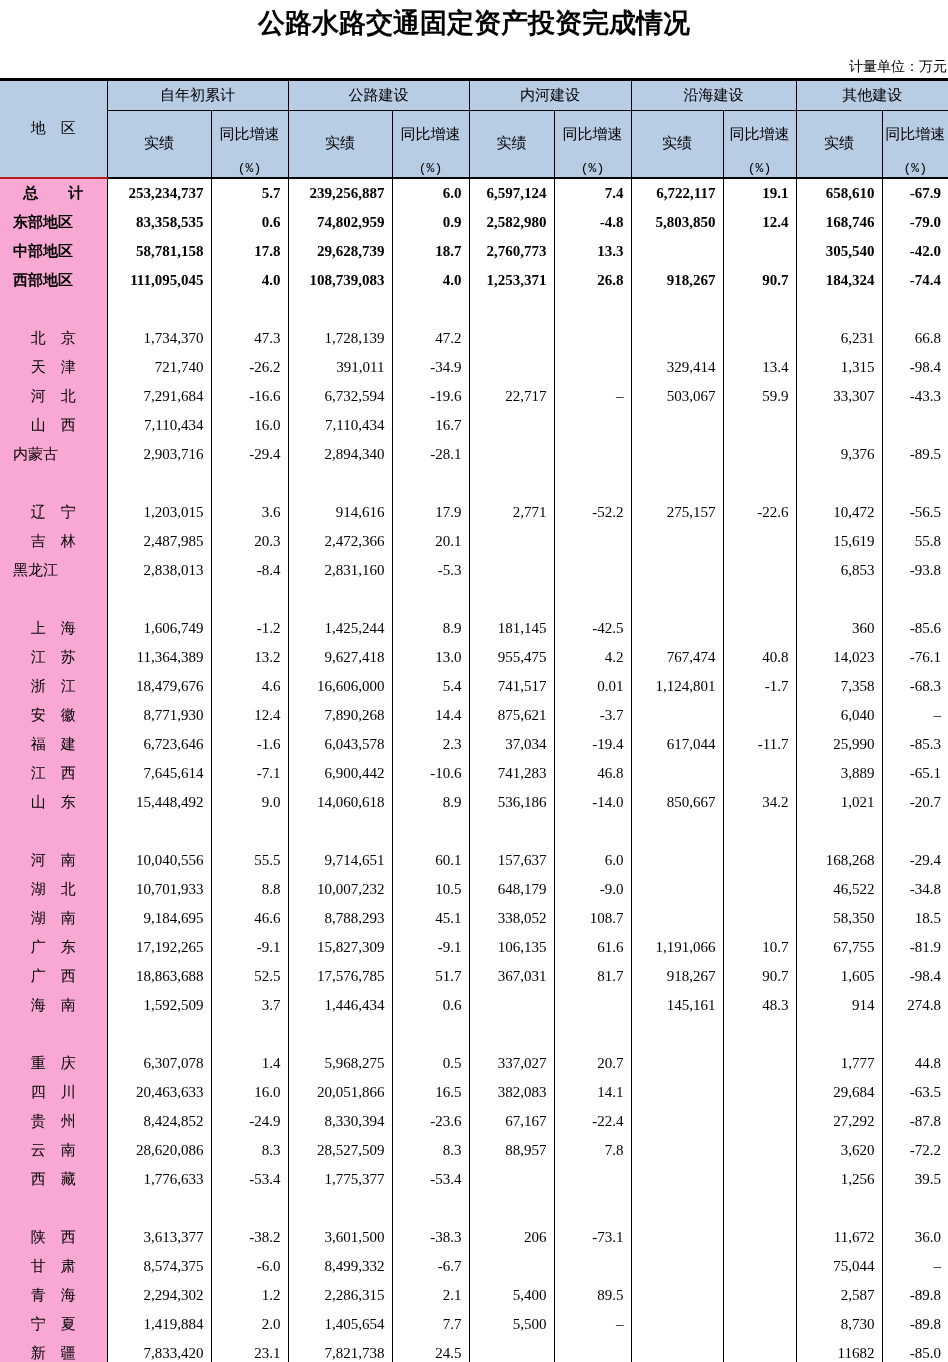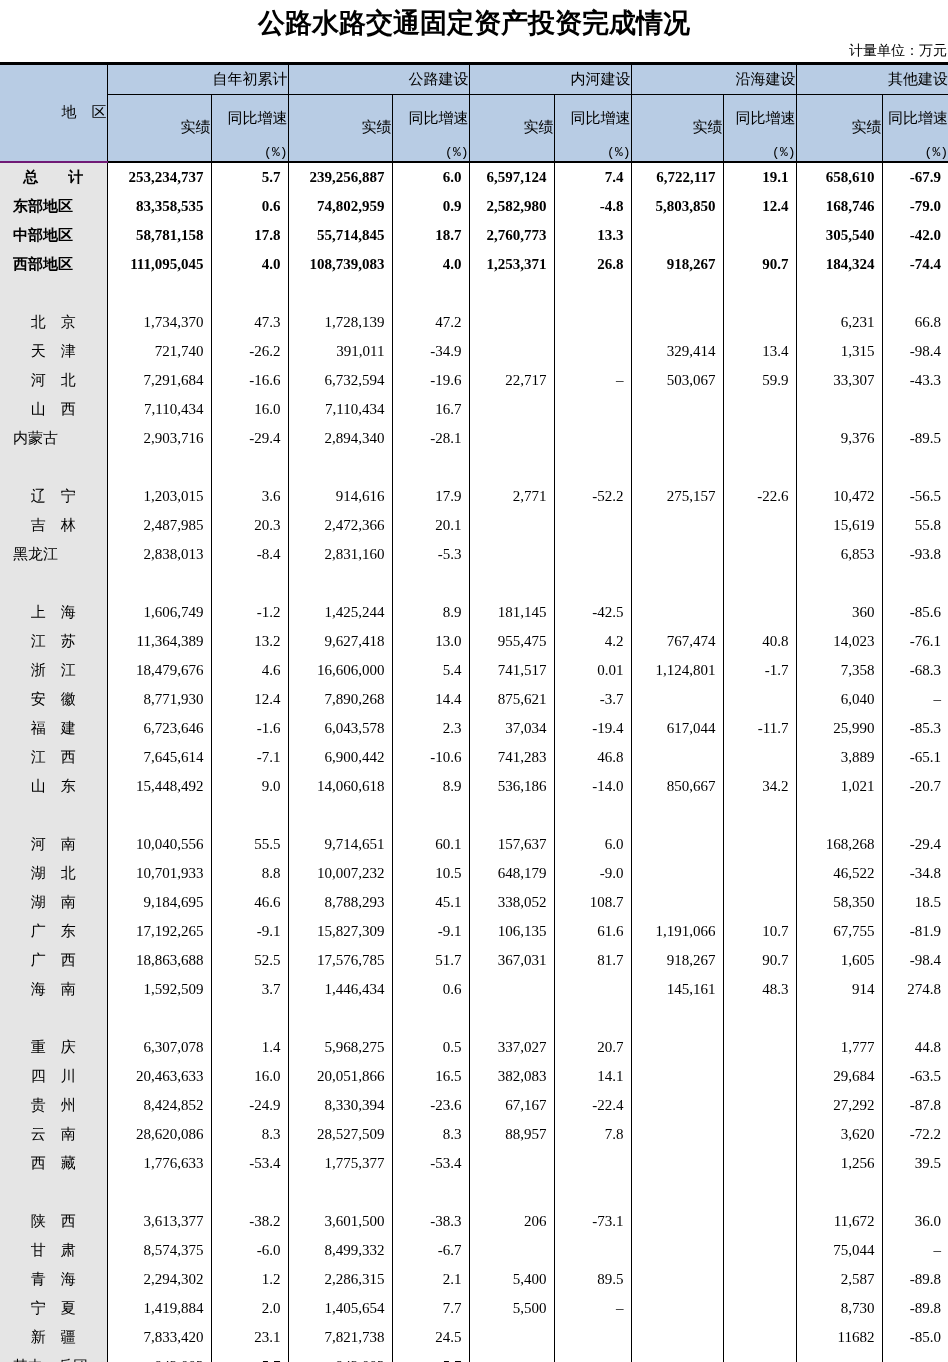--- a/index.html
+++ b/index.html
@@ -7,42 +7,42 @@
     width:948px; height:1362px; margin:0 auto; background:#ffffff;
     font-family:"Liberation Serif","DejaVu Serif",serif; color:#000;
     box-sizing:border-box; overflow:hidden;
   }
   .title {
     margin:0; padding-top:5px; height:37px;
     text-align:center; font-size:27px; font-weight:bold;
     font-family:"Liberation Sans","DejaVu Sans",sans-serif;
   }
   .unit-note {
-    height:20px; text-align:right; font-size:14px; padding-right:1px;
+    height:20px; text-align:right; font-size:14px; padding-right:1px;margin-top:16px;
   }
   table.invest {
     width:948px; table-layout:fixed; border-collapse:collapse;
     border-top:3px solid #000; border-bottom:3px solid #000;
   }
   thead th {
     background:#b8cce4; font-weight:normal; font-size:15px;
-    text-align:right; vertical-align:middle; padding:0; overflow:hidden;
+    text-align:center; vertical-align:middle; padding:0; overflow:hidden;
   }
-  th.region-th { border-bottom:2px solid #701a75; font-size:15px; }
+  th.region-th { border-bottom:2px solid #b91c1c; font-size:15px; }
   th.group-th  { height:29px; border-bottom:1px solid #000; }
   tr.sub-row th { height:47px; border-bottom:2px solid #000;font-family:Liberation Mono, monospace; }
   .bl { border-left:1px solid #000; }
   th.growth-th span { display:block; line-height:1.2;margin-top:16px; }
   th.growth-th .pct { font-size:13px; }
   tbody td {
     height:29px; font-size:15px; padding:0; vertical-align:middle;
     white-space:nowrap; overflow:hidden;
   }
   td.region {
-    background:#e5e5e5; text-align:left; padding-left:13px;
+    background:#f9a8d4; text-align:left; padding-left:13px;
   }
   td.region.centered { text-align:center; padding-left:0; }
   td.val { text-align:right; padding-right:7px; }
   tr.bold td { font-weight:bold; }
   tr.spacer-row td { height:29px; }
 </style>
 </head>
 <body>
 
 <div class="page">
@@ -126,21 +126,21 @@
           <td class="val bl">-4.8</td>
           <td class="val bl">5,803,850</td>
           <td class="val bl">12.4</td>
           <td class="val bl">168,746</td>
           <td class="val bl">-79.0</td>
         </tr>
         <tr class="table-row bold">
           <td class="region">中部地区</td>
           <td class="val bl">58,781,158</td>
           <td class="val bl">17.8</td>
-          <td class="val bl">55,714,845</td>
+          <td class="val bl">29,628,739</td>
           <td class="val bl">18.7</td>
           <td class="val bl">2,760,773</td>
           <td class="val bl">13.3</td>
           <td class="val bl"></td>
           <td class="val bl"></td>
           <td class="val bl">305,540</td>
           <td class="val bl">-42.0</td>
         </tr>
         <tr class="table-row bold">
           <td class="region">西部地区</td>

